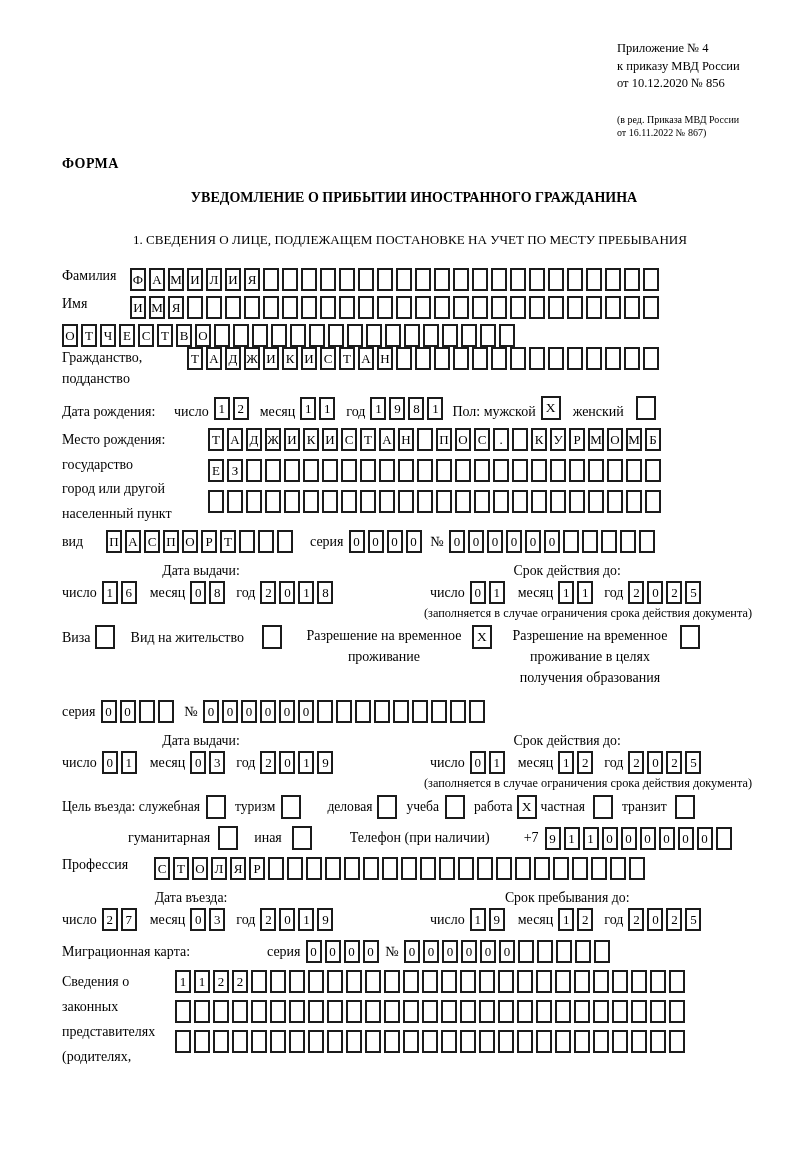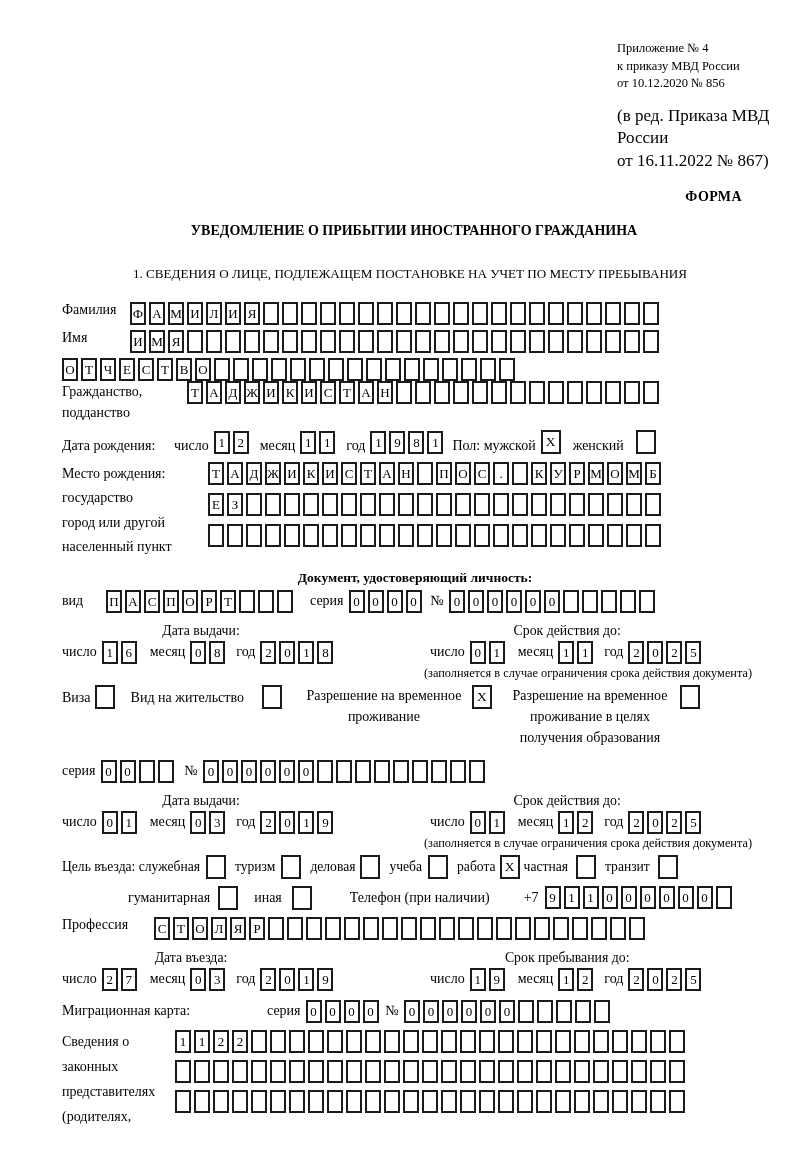--- a/index.html
+++ b/index.html
@@ -1,21 +1,21 @@
 <!DOCTYPE html>
 <html><head>
 <meta charset="utf-8">
 <style>
   *{box-sizing:border-box;margin:0;padding:0}
   html,body{background:#fff}
   body{width:800px;height:1163px;color:#000;font-family:"Liberation Serif","DejaVu Serif",serif;font-size:14px;overflow:hidden}
   .page{padding:40px 22px 0 62px}
   .hdr{margin-left:555px;font-size:12.5px;line-height:1.4}
-  .hdr .sub{font-size:17px;margin-top:12px;line-height:1.35}
-  .forma{text-align:right;margin:16px 36px 0 0;font-weight:bold;font-size:14px;letter-spacing:.4px}
+  .hdr .sub{font-size:10px;margin-top:20px;line-height:1.35}
+  .forma{text-align:left;margin:16px 36px 0 0;font-weight:bold;font-size:14px;letter-spacing:.4px}
   .title{text-align:center;font-weight:bold;font-size:14px;margin:16px 0 0 -12px;line-height:1.45}
   .uline{display:inline-block;width:52px;border-bottom:2px solid #333;height:12px;margin-left:8px}
   .sec{font-weight:normal;font-size:13.1px;margin:24px 0 0 -20px;text-align:center;white-space:nowrap}
   .row{display:flex;align-items:flex-start;margin-top:5px}
   .cells{display:flex;flex:none}
   .cell{flex:none;display:inline-block;width:16px;height:23px;border:2px solid #1b1b1b;margin-right:3px;text-align:center;font-size:13px;line-height:19px;background:#fff}
   .cb{flex:none;display:inline-block;width:20px;height:24px;border:2px solid #1b1b1b;text-align:center;font-size:13.5px;line-height:20px;background:#fff}
   .lbl{flex:none}
   .stack{line-height:1.55}
   .center-bold{font-weight:bold;text-align:center;font-size:13.5px;margin:10px 0 0 -10px}
@@ -287,21 +287,20 @@
           <span class="cell"></span>
           <span class="cell"></span>
           <span class="cell"></span>
           <span class="cell"></span>
           <span class="cell"></span>
           <span class="cell"></span>
         </div>
     </div>
   </div>
 
-  <div class="center-bold">Документ, удостоверяющий личность:</div>
 
   <div class="row" style="margin-top:4px;align-items:center">
     <div class="lbl" style="width:44px">вид</div>
     <div class="cells">
         <span class="cell">П</span>
         <span class="cell">А</span>
         <span class="cell">С</span>
         <span class="cell">П</span>
         <span class="cell">О</span>
         <span class="cell">Р</span>
@@ -467,21 +466,21 @@
       </div>
     </div>
   </div>
   <div class="note">(заполняется в случае ограничения срока действия документа)</div>
 
   <div class="row" style="margin-top:4px;align-items:center;font-size:13.6px">
     <span>Цель въезда: служебная</span>
     <span class="cb" style="margin-left:6px"></span>
     <span style="margin-left:9px">туризм</span>
     <span class="cb" style="margin-left:6px"></span>
-    <span style="margin-left:9px">деловая</span>
+    <span style="margin-left:26px">деловая</span>
     <span class="cb" style="margin-left:5px"></span>
     <span style="margin-left:9px">учеба</span>
     <span class="cb" style="margin-left:6px"></span>
     <span style="margin-left:9px">работа</span>
     <span class="cb" style="margin-left:4px">X</span>
     <span style="margin-left:4px">частная</span>
     <span class="cb" style="margin-left:8px"></span>
     <span style="margin-left:9px">транзит</span>
     <span class="cb" style="margin-left:8px"></span>
   </div>

